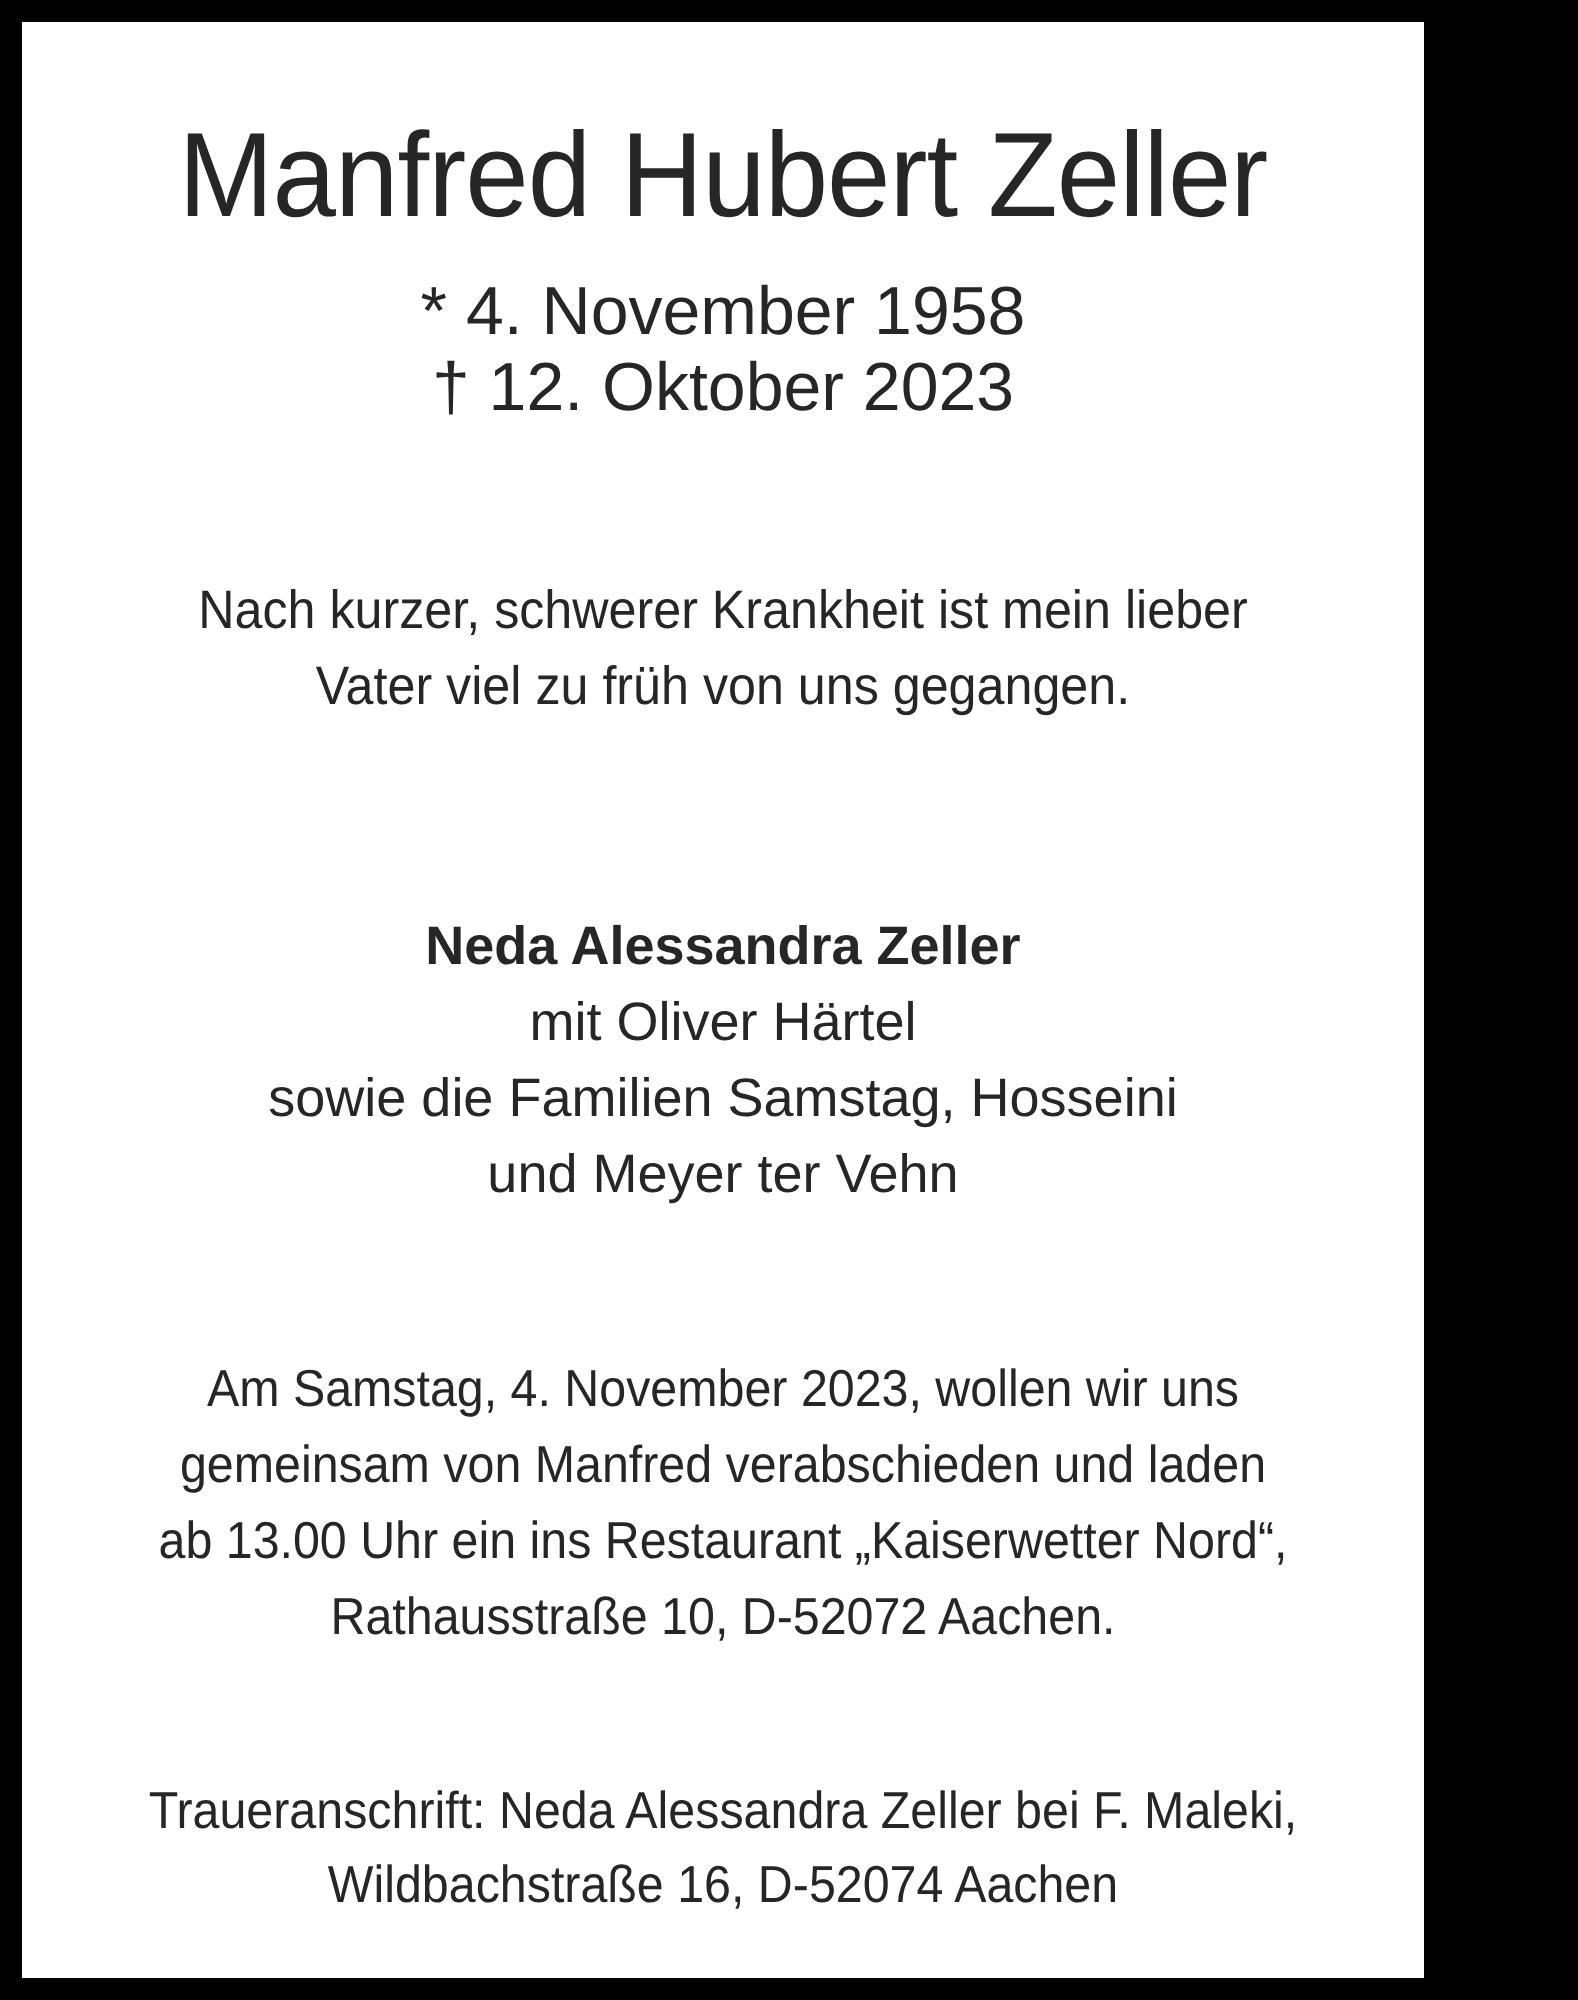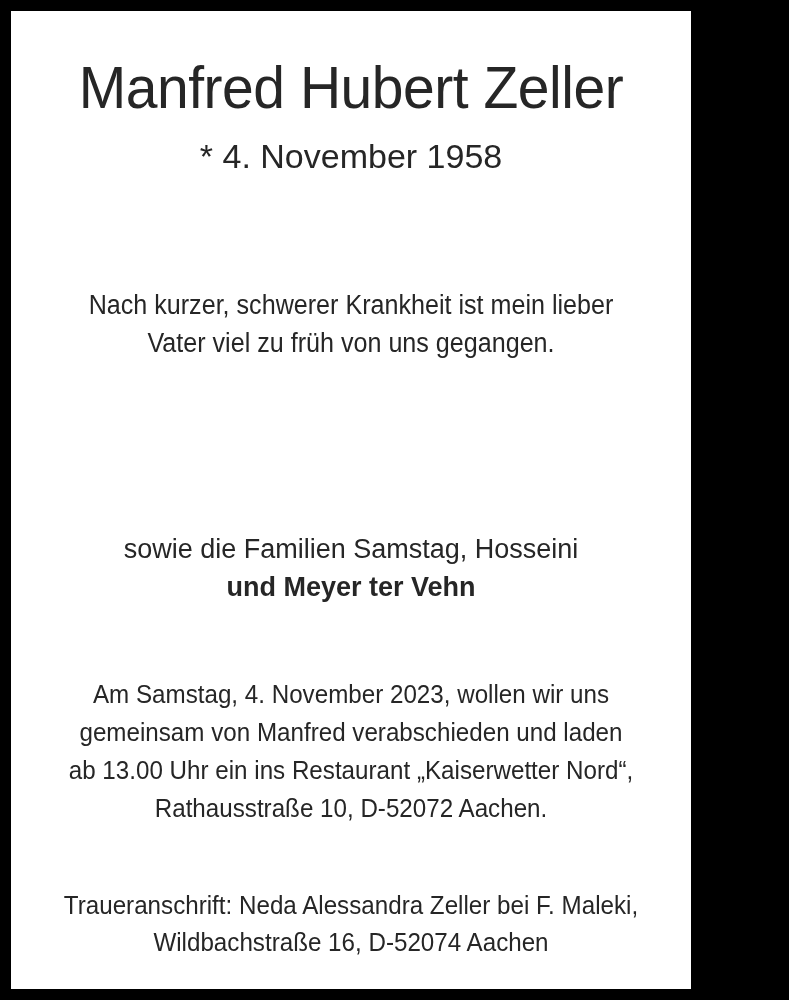--- a/index.html
+++ b/index.html
@@ -9,20 +9,21 @@
     position: relative;
     overflow: hidden;
     font-family: "Liberation Sans", "DejaVu Sans", sans-serif;
     color: #262626;
   }
   .card {
     position: absolute;
     left: 11px; top: 11px;
     width: 680px; height: 978px;
     background: #fff;
+    padding-left: 21px;
   }
   .line {
     position: absolute;
     left: 0; right: 0;
     text-align: center;
     white-space: nowrap;
   }
   .title {
     top: 42px;
     font-size: 60px;
@@ -34,41 +35,44 @@
   .d1 { top: 126px; }
   .d2 { top: 164px; }
   .msg { font-size: 27px; line-height: 38px; transform: scaleX(0.93); }
   .m1 { top: 275px; }
   .m2 { top: 313px; }
   .fam { font-size: 27px; line-height: 38px; }
   .bold { font-weight: bold; }
   .f1 { top: 443px; }
   .f2 { top: 481px; }
   .f3 { top: 519px; }
-  .f4 { top: 557px; font-weight: bold; }
+  .f4 { top: 557px; }
   .inv { font-size: 26px; line-height: 38px; transform: scaleX(0.93); }
   .i1 { top: 664px; }
   .i2 { top: 702px; }
   .i3 { top: 740px; }
   .i4 { top: 778px; }
   .addr { font-size: 26px; line-height: 38px; transform: scaleX(0.93); }
   .a1 { top: 875px; }
   .a2 { top: 912px; }
 </style>
 </head>
 <body>
 
 <div class="card">
   <div class="line title">Manfred Hubert Zeller</div>
 
   <div class="line date d1">* 4. November 1958</div>
+  <div class="line date d2">† 12. Oktober 2023</div>
 
   <div class="line msg m1">Nach kurzer, schwerer Krankheit ist mein lieber</div>
   <div class="line msg m2">Vater viel zu früh von uns gegangen.</div>
 
+  <div class="line fam bold f1">Neda Alessandra Zeller</div>
+  <div class="line fam f2">mit Oliver Härtel</div>
   <div class="line fam f3">sowie die Familien Samstag, Hosseini</div>
   <div class="line fam f4">und Meyer ter Vehn</div>
 
   <div class="line inv i1">Am Samstag, 4. November 2023, wollen wir uns</div>
   <div class="line inv i2">gemeinsam von Manfred verabschieden und laden</div>
   <div class="line inv i3">ab 13.00 Uhr ein ins Restaurant „Kaiserwetter Nord“,</div>
   <div class="line inv i4">Rathausstraße 10, D-52072 Aachen.</div>
 
   <div class="line addr a1">Traueranschrift: Neda Alessandra Zeller bei F. Maleki,</div>
   <div class="line addr a2">Wildbachstraße 16, D-52074 Aachen</div>

